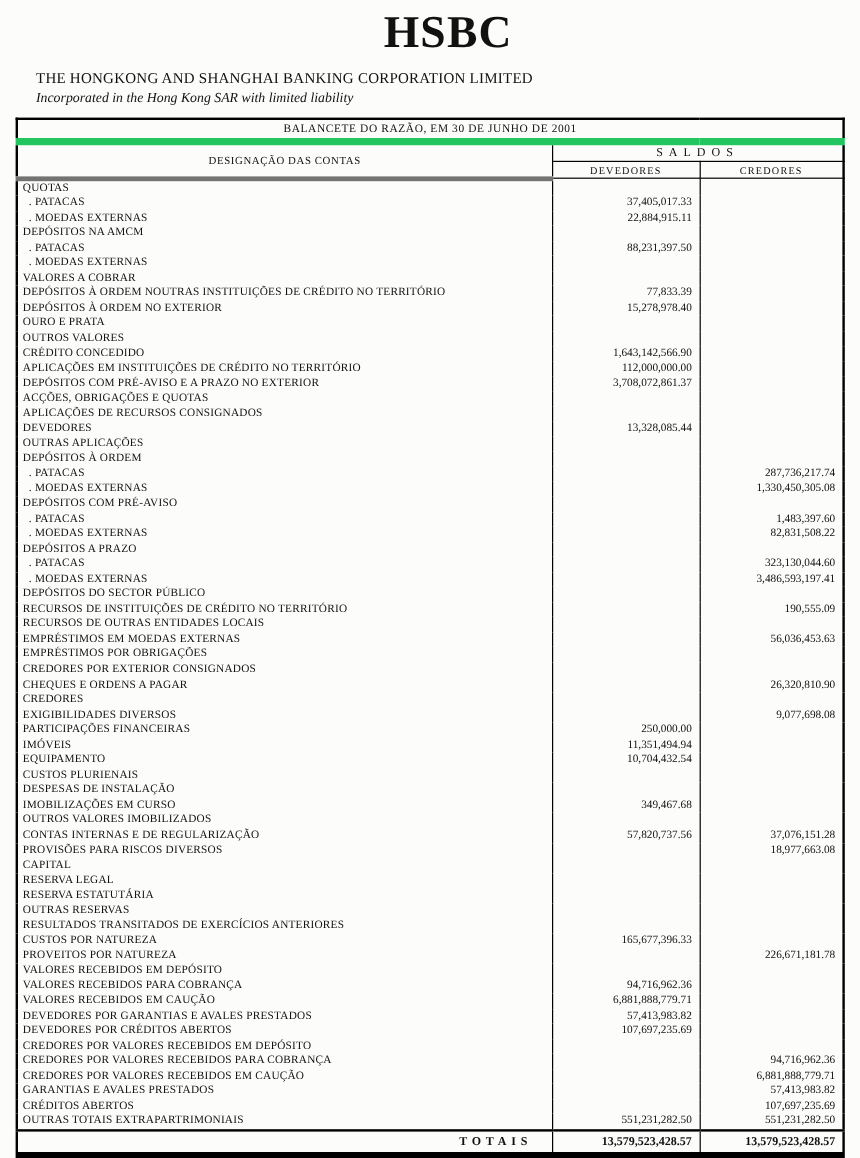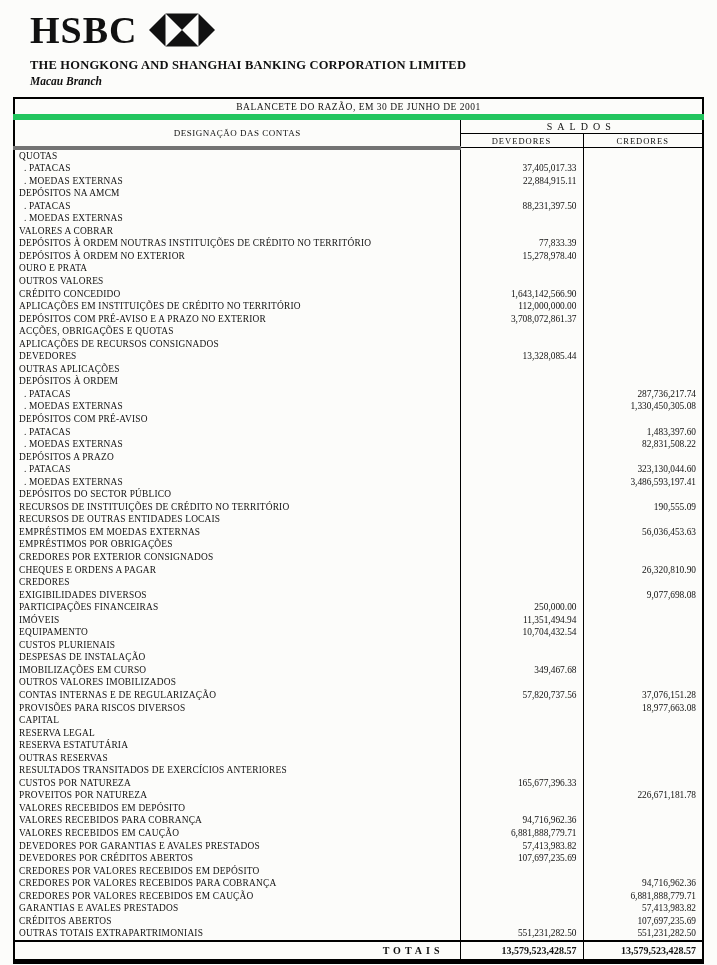--- a/index.html
+++ b/index.html
@@ -3,24 +3,24 @@
 <meta charset="utf-8">
 <style>
   html,body{margin:0;padding:0;background:#e8e8e8;}
   .page{
     width:717px;height:965px;margin:0 auto;position:relative;overflow:hidden;
     background:#fcfcfa;color:#111;
     font-family:"Liberation Serif", serif;
   }
   
   .hdr{padding:8px 0 0 30px;}
-  .logo-row{display:flex;align-items:center;gap:12px;height:44px;}
+  .logo-row{display:flex;align-items:center;gap:12px;height:44px;flex-direction:column;}
   .logo-text{font-size:38px;font-weight:bold;letter-spacing:1px;line-height:1;}
   .hex-icon{width:66px;height:34px;display:block;}
-  .company{font-size:12.5px;font-weight:bold;letter-spacing:.2px;margin-top:6px;}
+  .company{font-size:12.5px;font-weight:normal;letter-spacing:.2px;margin-top:6px;}
   .inc-line{font-size:11.5px;font-style:italic;margin-top:3px;}
   .branch-line{font-size:11.5px;font-style:italic;font-weight:bold;margin-top:2px;}
   
   table.bal{
     border-collapse:collapse;table-layout:fixed;width:689px;margin:10px auto 0;
     border:2px solid #000;border-bottom:5px solid #000;
   }
   col.c1{width:446px;} col.c2{width:123px;} col.c3{width:120px;}
   td{padding:0;}
   .title-cell{
@@ -66,21 +66,21 @@
       <span class="logo-text">HSBC</span>
       <svg class="hex-icon" viewBox="0 0 64 32" aria-hidden="true">
 
         <path d="M0,16 L16,0 L16,32 Z" fill="#111"></path>
         <path d="M64,16 L48,0 L48,32 Z" fill="#111"></path>
         <path d="M16,0 L48,0 L32,16 Z" fill="#111"></path>
         <path d="M16,32 L48,32 L32,16 Z" fill="#111"></path>
       </svg>
     </div>
     <div class="company">THE HONGKONG AND SHANGHAI BANKING CORPORATION LIMITED</div>
-    <div class="branch-line">Macau Branch</div>
+    <div class="inc-line">Incorporated in the Hong Kong SAR with limited liability</div>
   </div>
 
   <table class="bal">
     <colgroup>
         <col class="c1">
         <col class="c2">
         <col class="c3">
       </colgroup>
     <thead>
       <tr>

